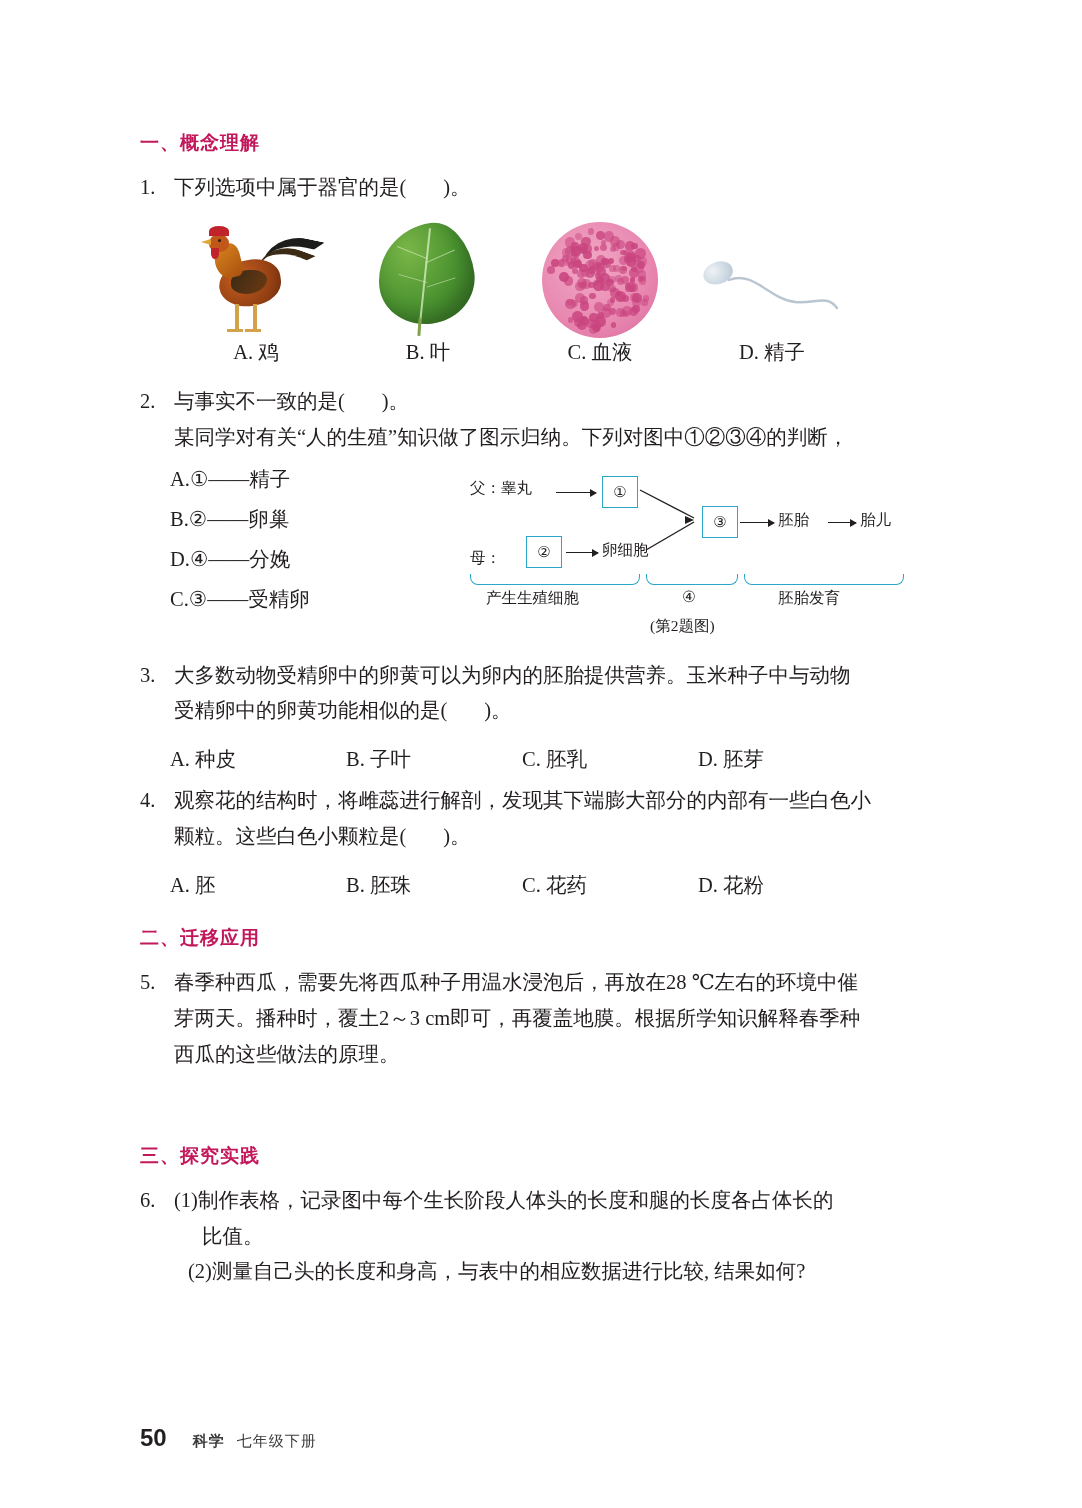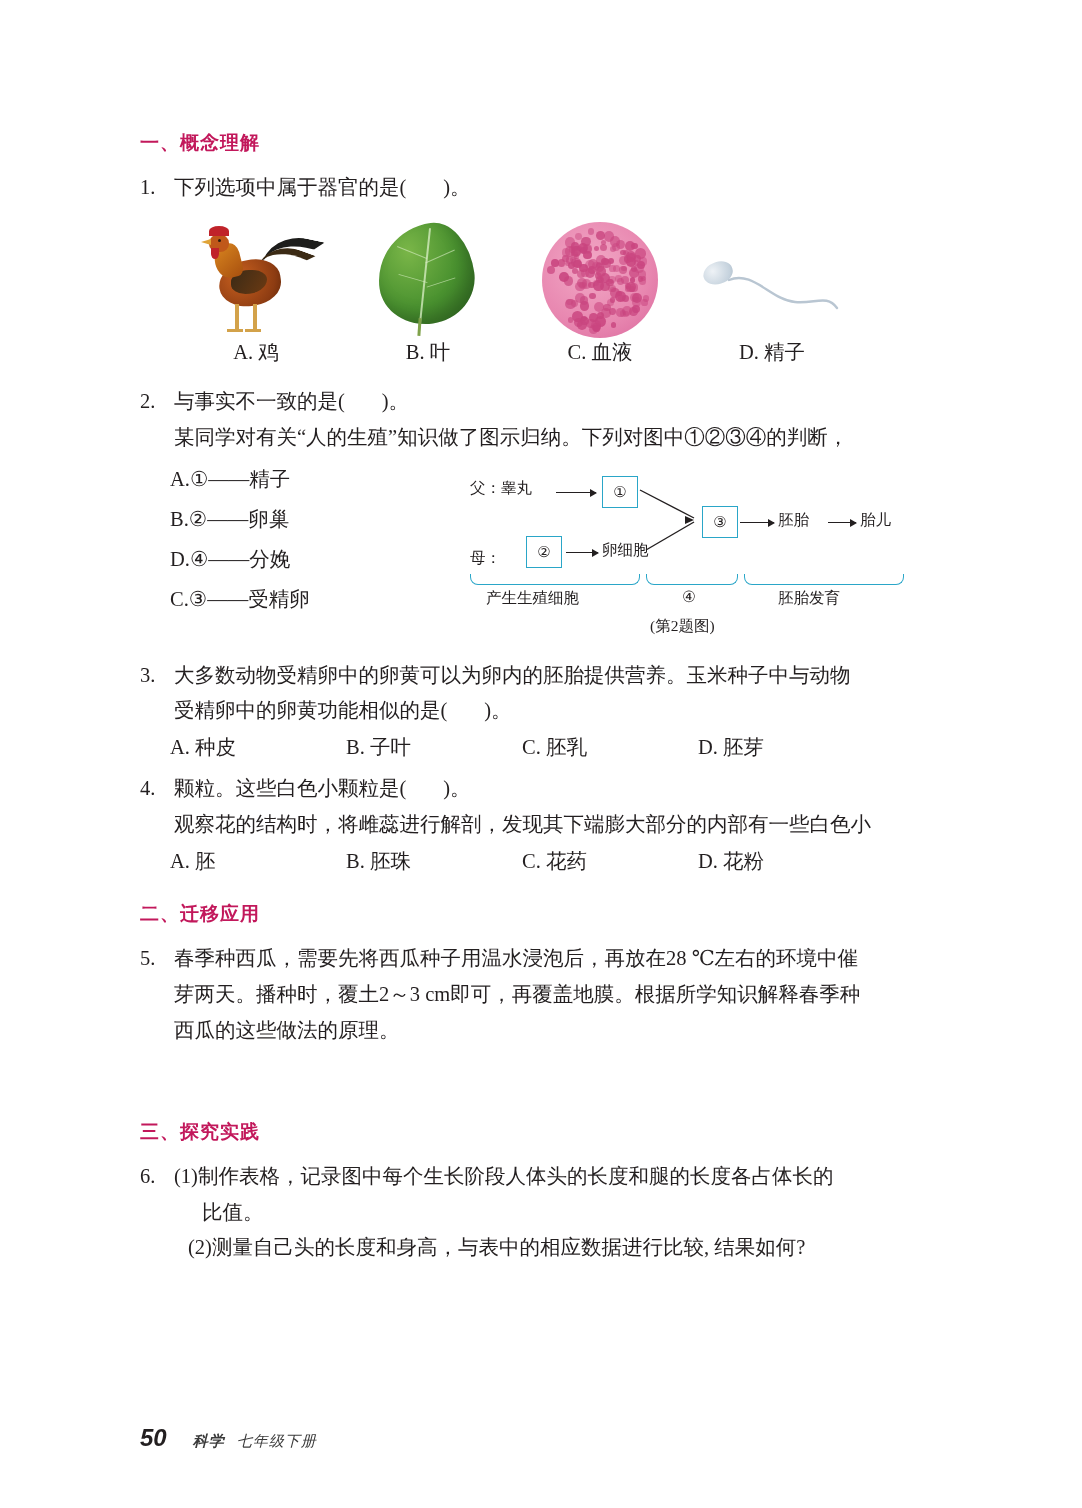--- a/index.html
+++ b/index.html
@@ -231,31 +231,30 @@
   }
   .fig-caption {
     position: absolute;
     font-size: 15.5px;
     white-space: nowrap;
   }
   
   .opt-stack { font-size: 20.5px; line-height: 1.95; padding-left: 30px; }
   
   .opt-line {
-    display: flex; padding-left: 30px; font-size: 20.5px; margin-top: 4px;
+    display: flex; padding-left: 30px; font-size: 20.5px; margin-top: 16px;
   }
   .opt-line .o { width: 176px; }
   .footer {
     position: absolute;
     left: 140px;
     bottom: 56px;
     display: flex;
     align-items: baseline;
     font-family: "Liberation Sans", sans-serif;
-    font-style: italic;
   }
   .footer .pnum {
     font-weight: bold;
     font-size: 24px;
     color: #231f20;
     margin-right: 26px;
   }
   .footer .sub {
     font-size: 15px;
     font-weight: bold;
@@ -558,24 +557,24 @@
     <div class="opt-line">
       <div class="o">A. 种皮</div>
       <div class="o">B. 子叶</div>
       <div class="o">C. 胚乳</div>
       <div class="o">D. 胚芽</div>
     </div>
 
     <div class="q" style="margin-top:10px;">
       <div class="q-num">4.</div>
       <div class="q-body">
+        <div>观察花的结构时，将雌蕊进行解剖，发现其下端膨大部分的内部有一些白色小</div>
         <div>
           <span>颗粒。这些白色小颗粒是(</span><span class="blank-paren">&nbsp;&nbsp;&nbsp;&nbsp;</span><span>)。</span>
         </div>
-        <div>观察花的结构时，将雌蕊进行解剖，发现其下端膨大部分的内部有一些白色小</div>
       </div>
     </div>
     <div class="opt-line">
       <div class="o">A. 胚</div>
       <div class="o">B. 胚珠</div>
       <div class="o">C. 花药</div>
       <div class="o">D. 花粉</div>
     </div>
 
     <div class="section-head">二、迁移应用</div>

